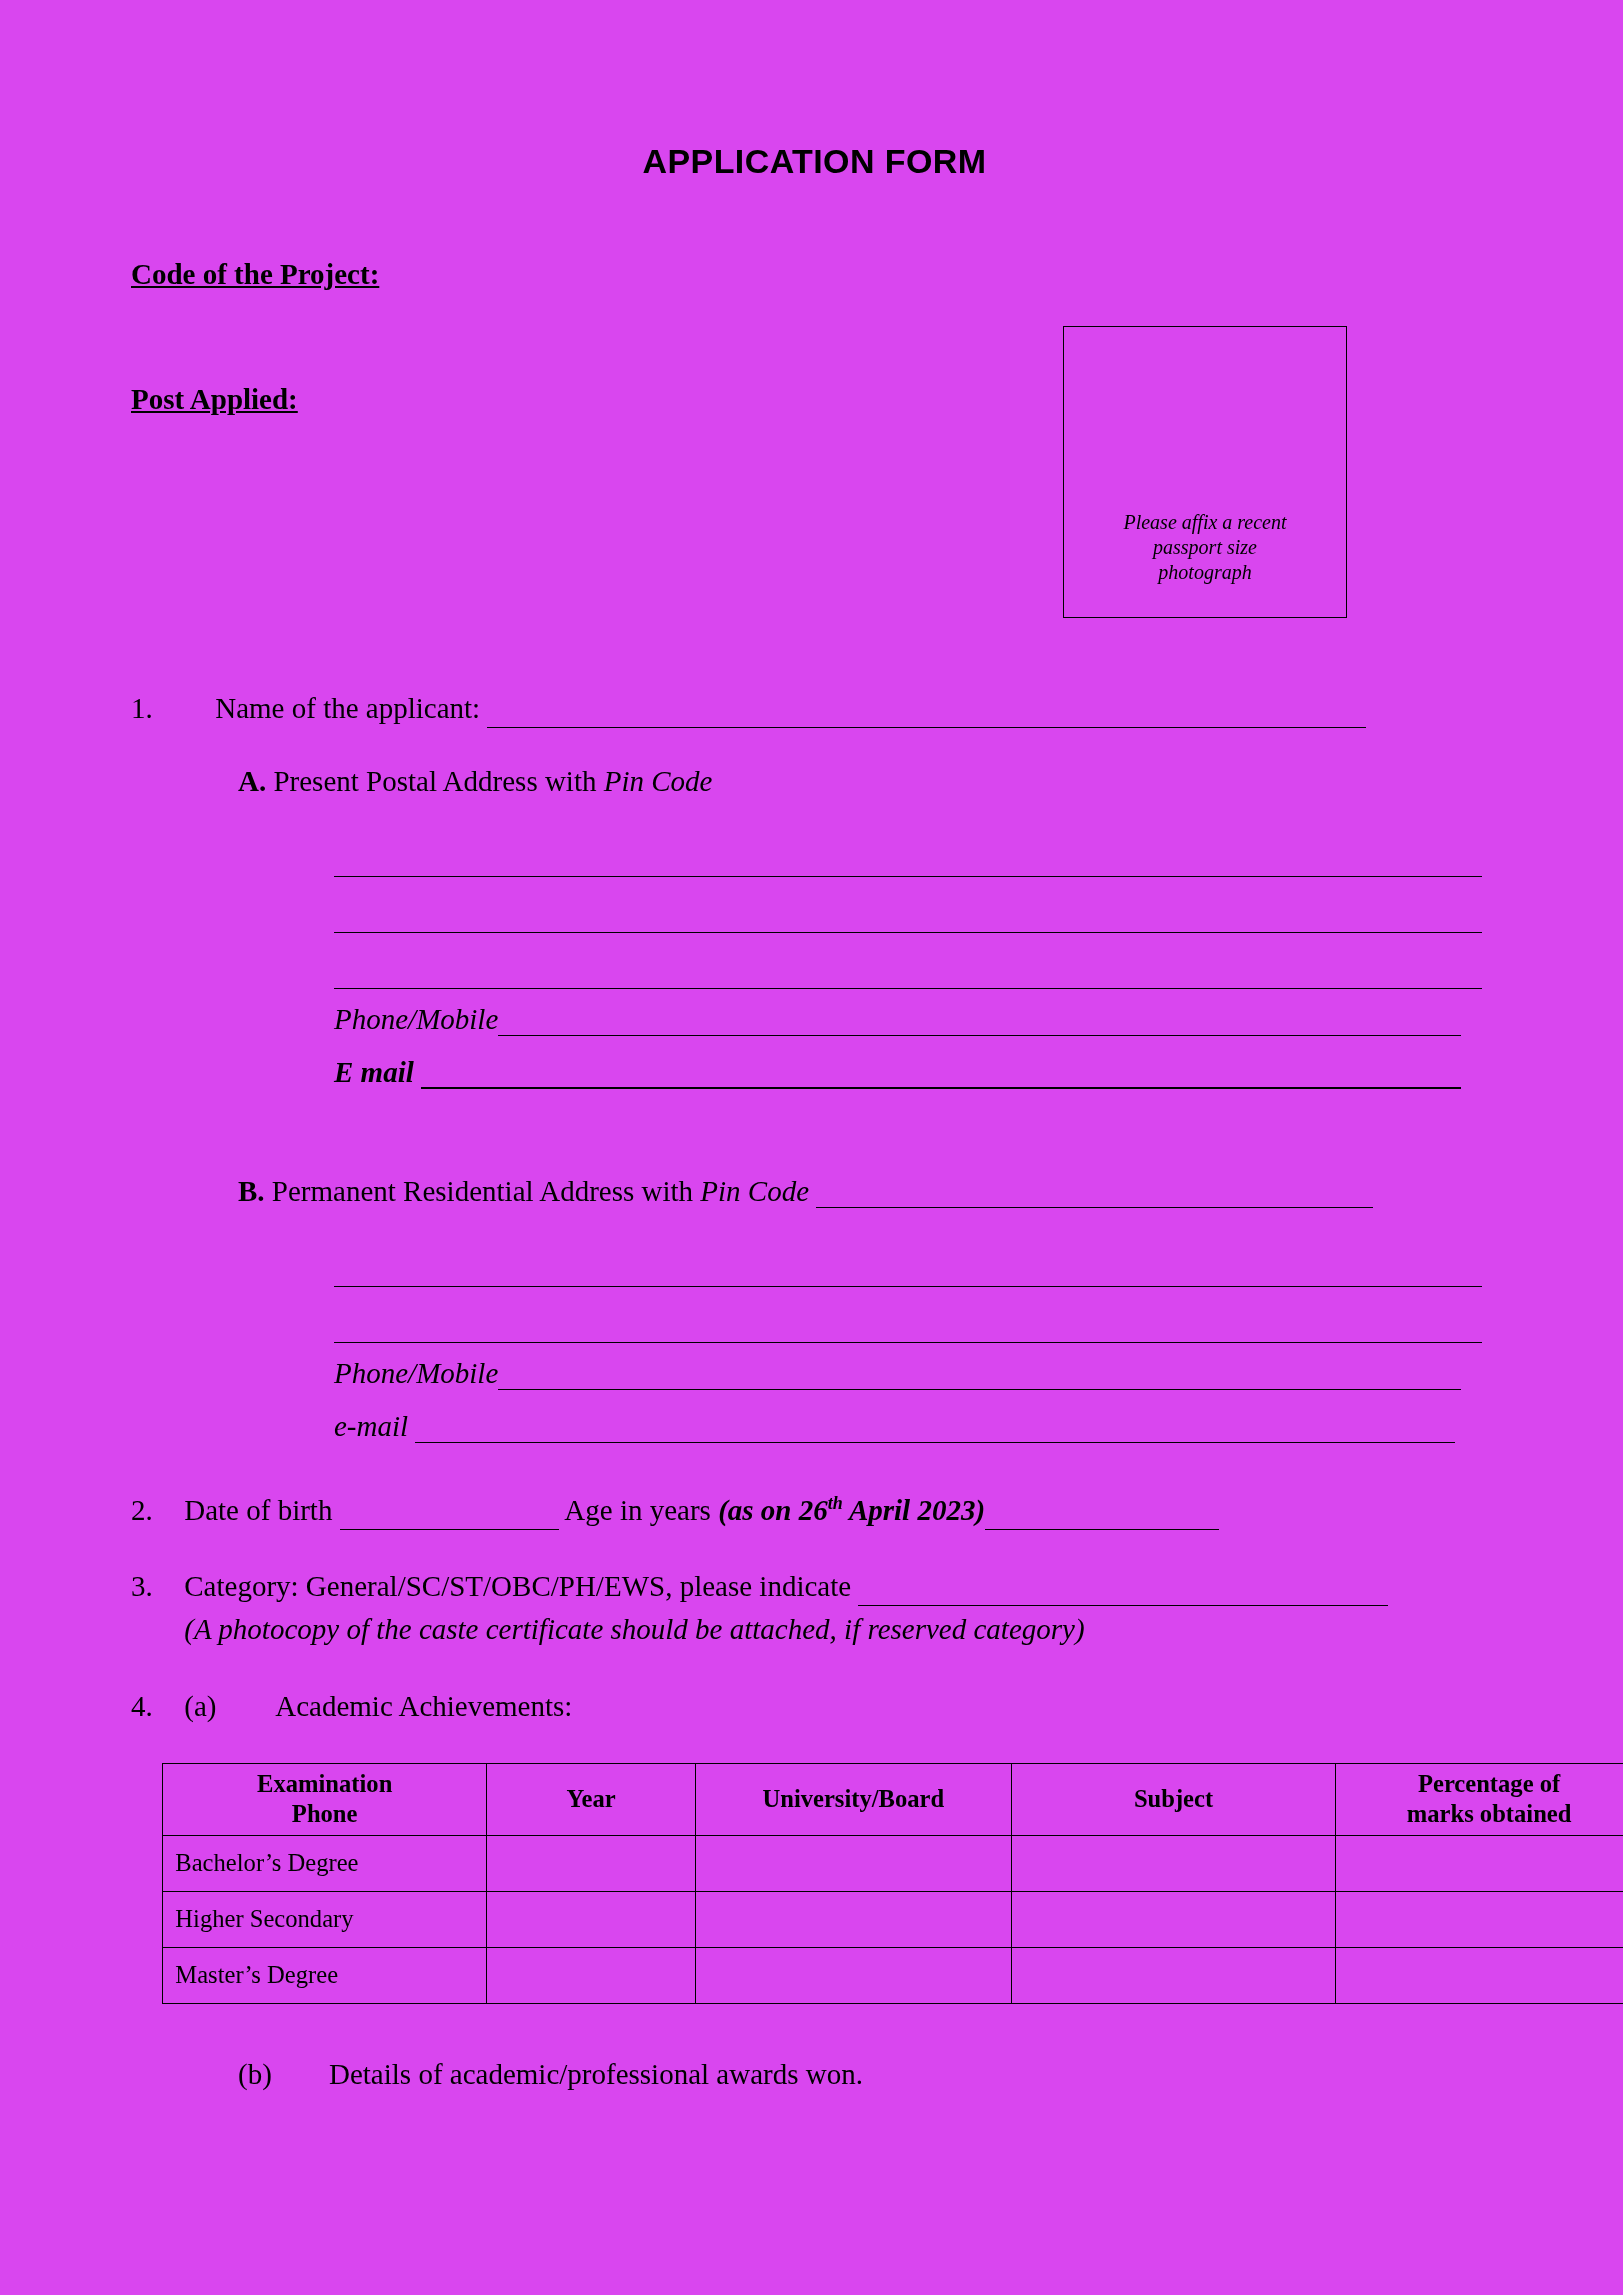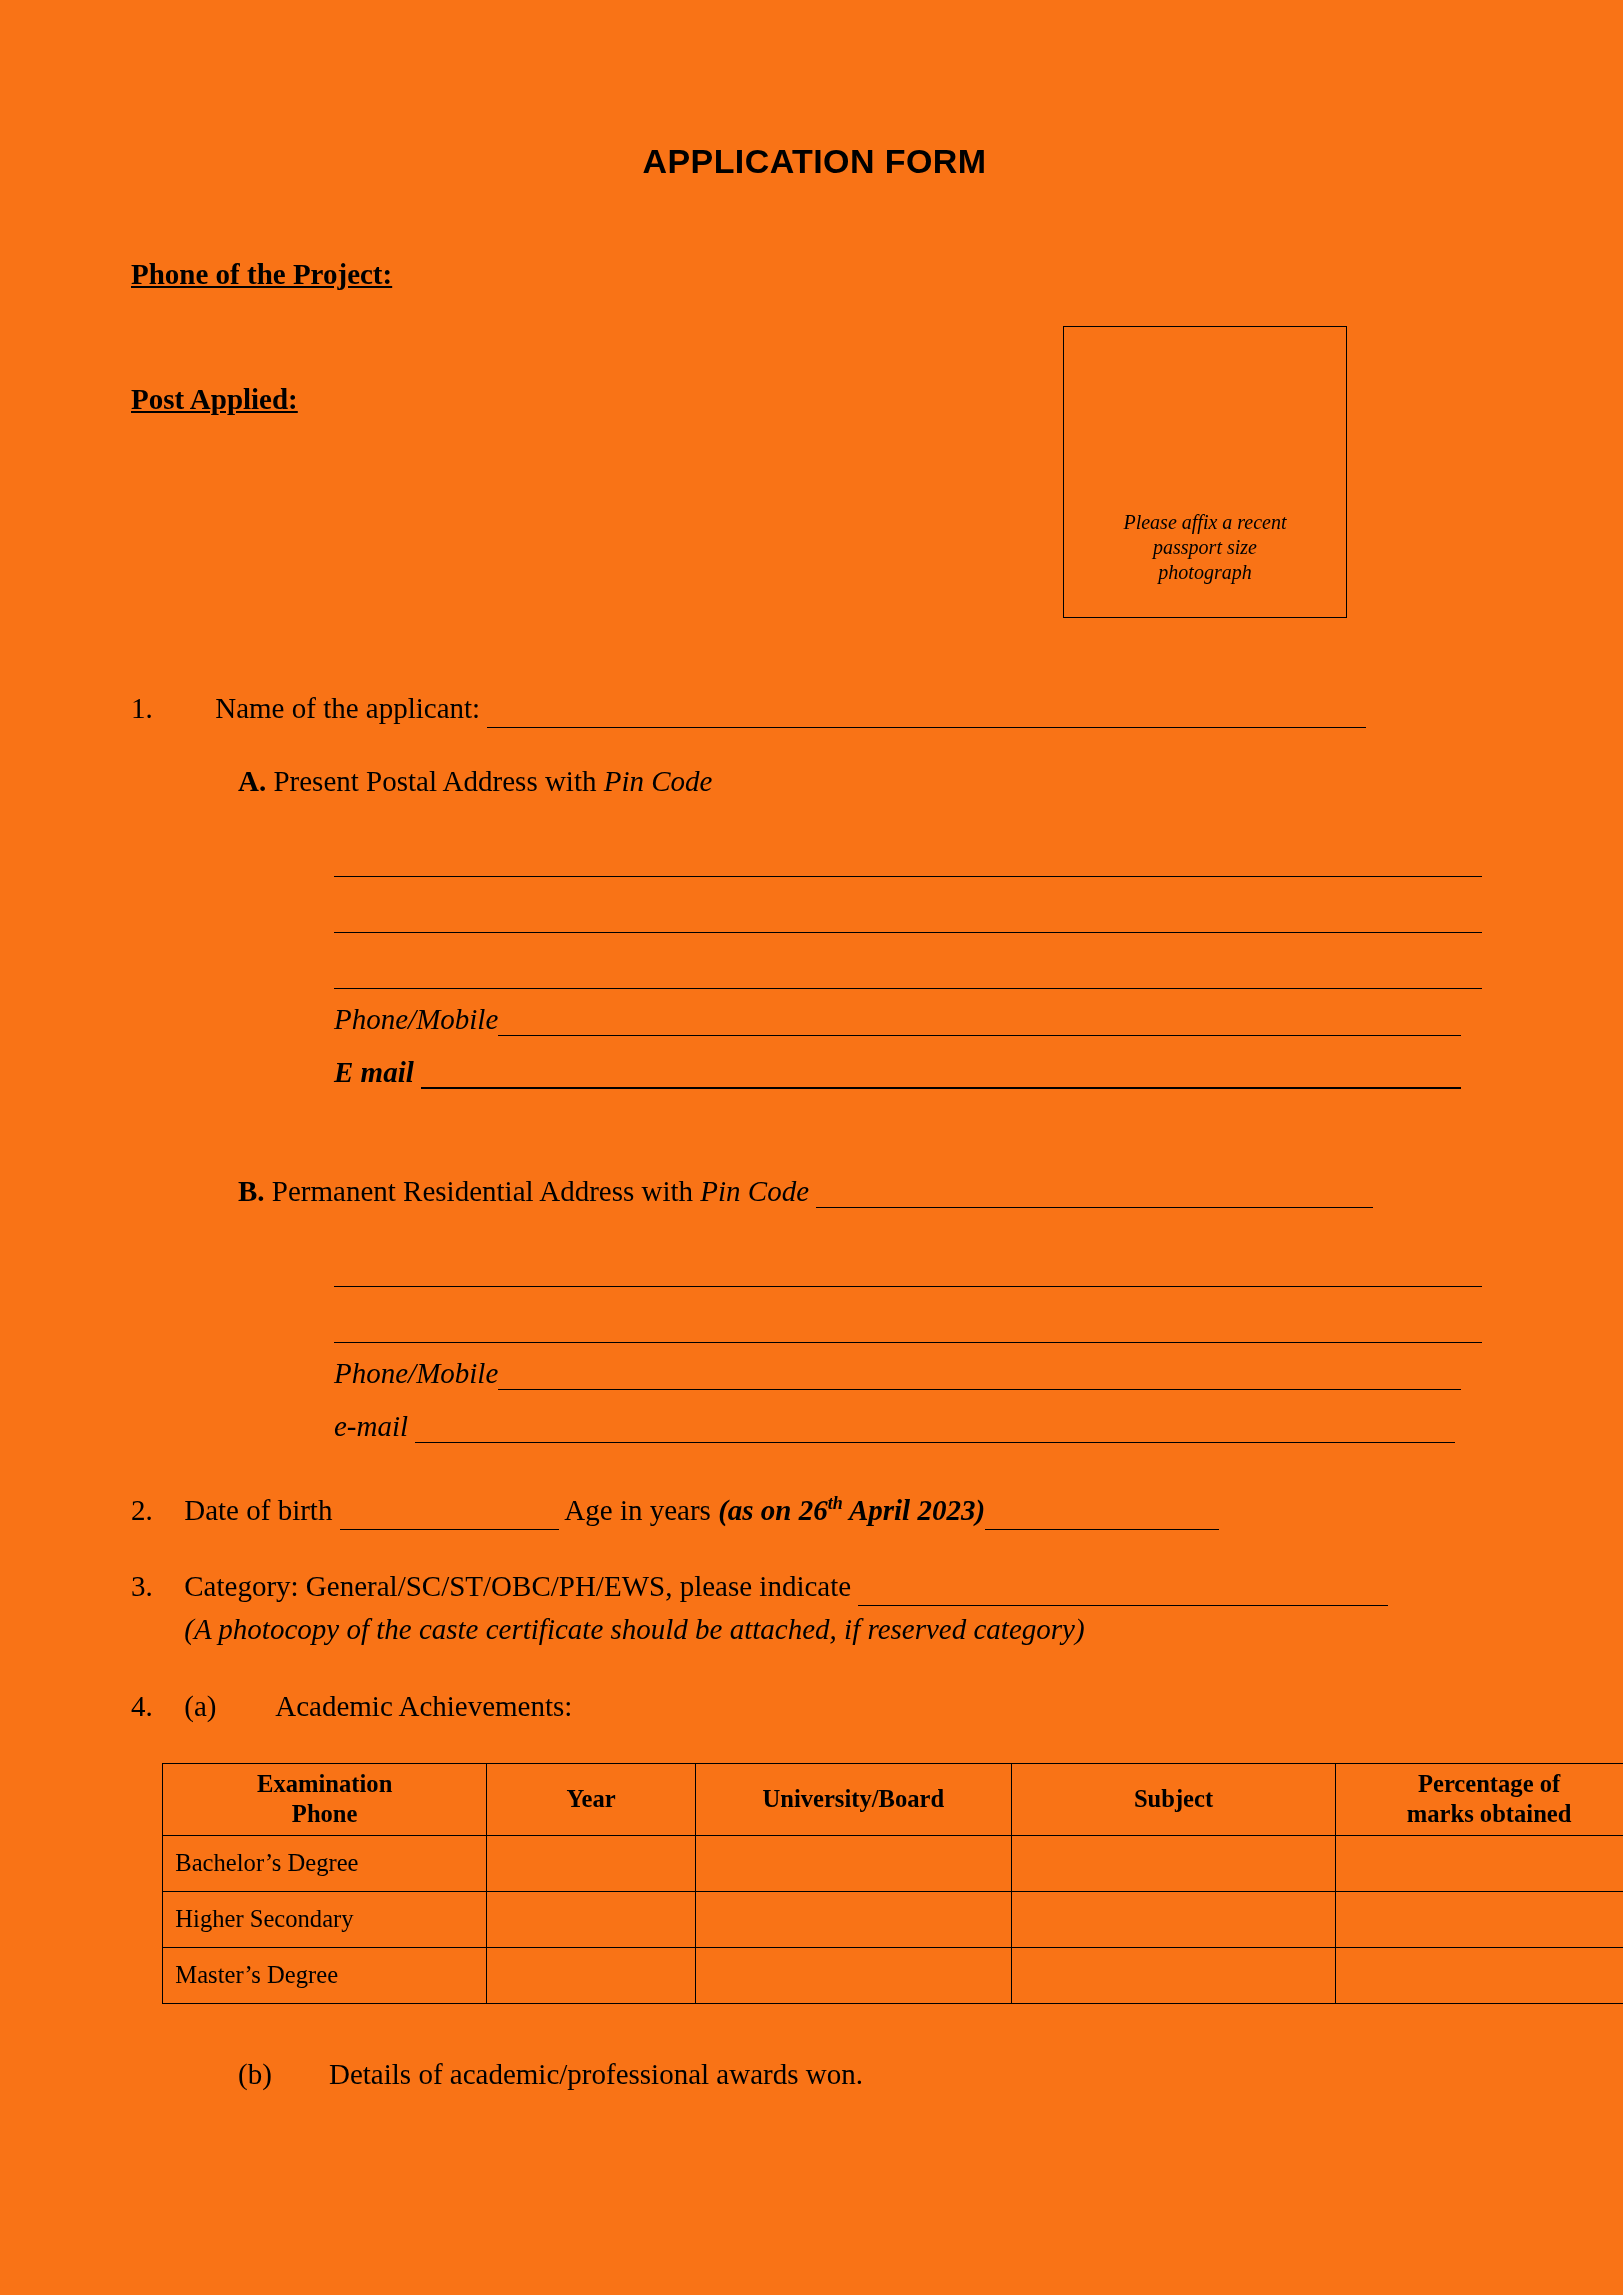--- a/index.html
+++ b/index.html
@@ -8,21 +8,21 @@
     background: #ffffff;
   }
   body {
     font-family: "Liberation Serif", serif;
     color: #000000;
   }
   .page {
     width: 1624px;
     height: 2295px;
     position: relative;
-    background: #f97316;
+    background: #d946ef;
     box-sizing: border-box;
     padding: 0;
     overflow: hidden;
   }
   .inner {
     position: absolute;
     left: 131px;
     top: 0;
     width: 1367px;
   }
@@ -186,21 +186,21 @@
 </style>
 </head>
 <body>
 
 <div class="page">
   <div class="inner">
 
     <div class="doc-title">APPLICATION FORM</div>
 
     <div class="row-project">
-      <span class="label-underline">Phone of the Project:</span>
+      <span class="label-underline">Code of the Project:</span>
     </div>
 
     <div class="row-post">
       <span class="label-underline">Post Applied:</span>
     </div>
 
     <div class="q line-item-1">
       <span class="q-num">1.</span>
       <span class="q-body">
         <span style="display:inline-block; width:31px;"></span><span>Name of the applicant:</span>

